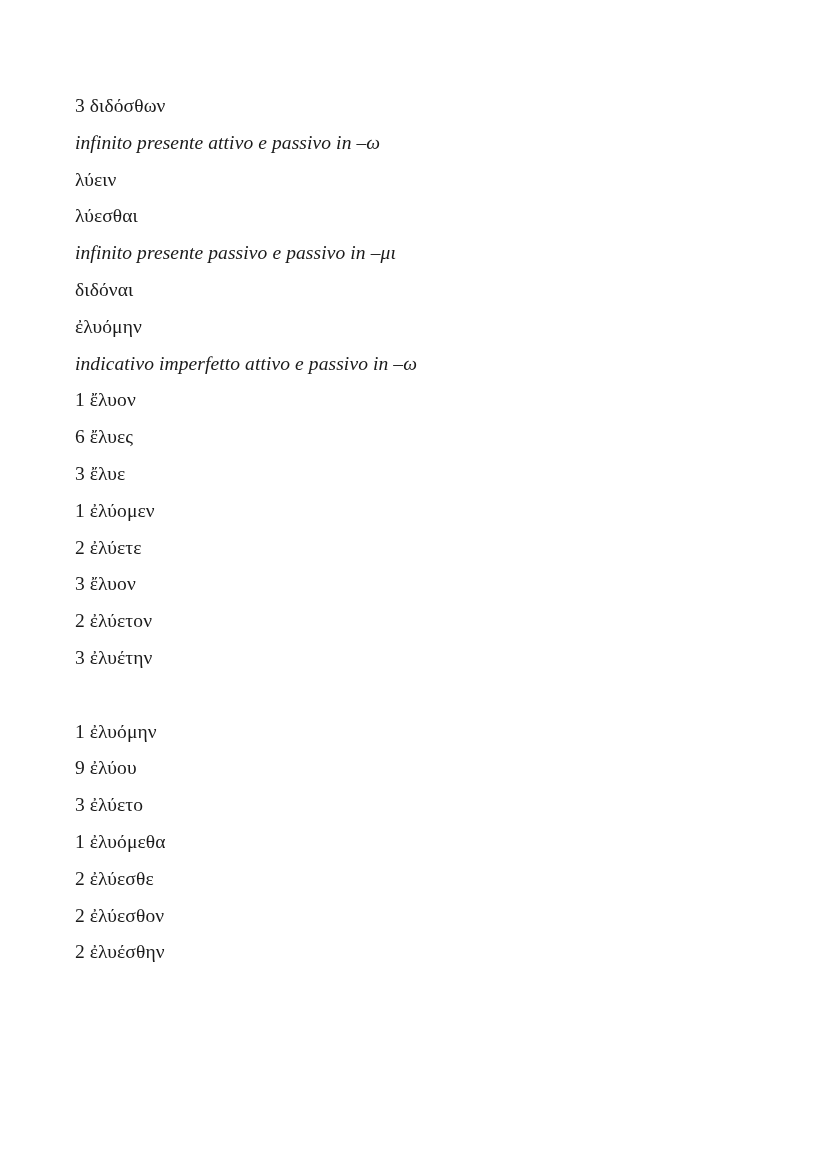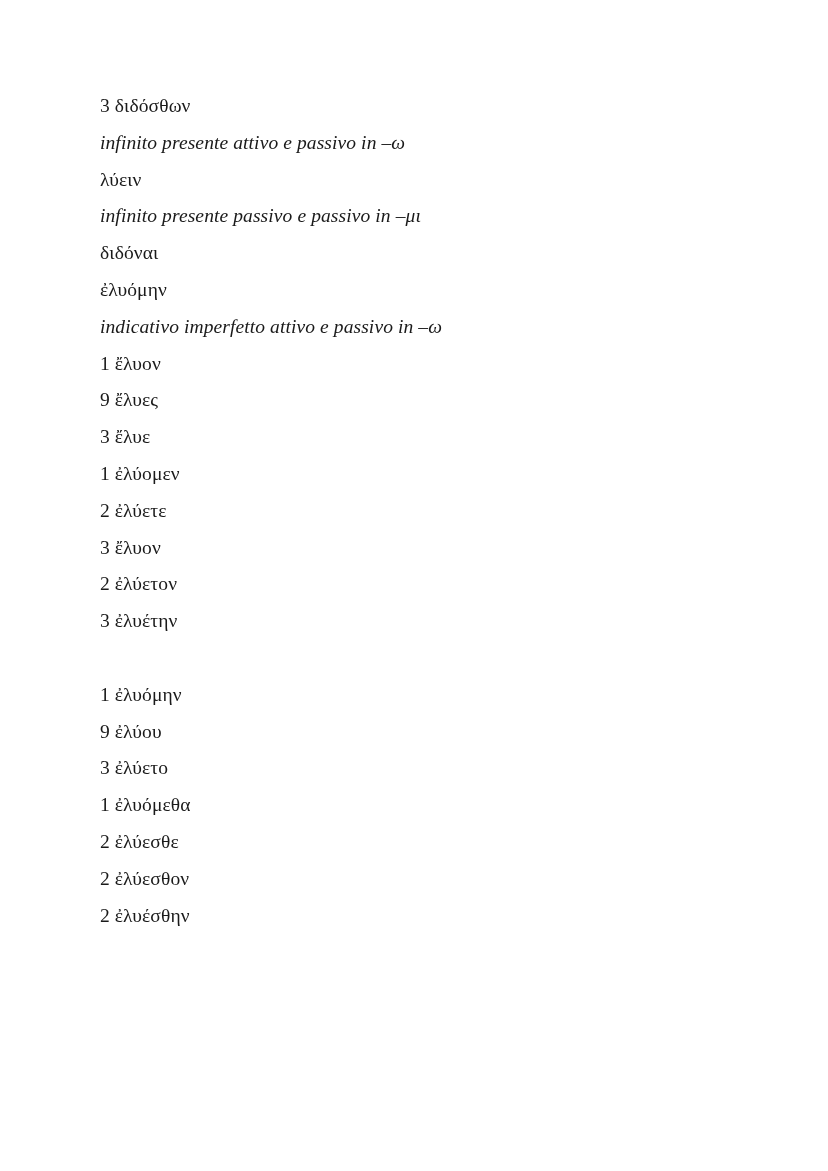--- a/index.html
+++ b/index.html
@@ -13,21 +13,21 @@
     font-family: "Liberation Serif", serif;
     color: #1a1a1a;
     overflow: hidden;
   }
   .page {
     position: relative;
     width: 828px;
     height: 1171px;
     background: #ffffff;
     box-sizing: border-box;
-    padding: 88px 78px 0 100px;
+    padding: 88px 78px 0 75px;
   }
   .doc-body {
     display: block;
   }
   .line {
     font-size: 19.5px;
     line-height: 36.8px;
     white-space: pre;
     letter-spacing: 0.1px;
   }
@@ -42,26 +42,27 @@
   }
 </style>
 </head>
 <body>
 
 <div class="page">
   <div class="doc-body" id="doc-body">
       <div class="line greek">3 διδόσθων</div>
       <div class="line italic">infinito presente attivo e passivo in –ω</div>
       <div class="line greek">λύειν</div>
+      <div class="line greek">λύεσθαι</div>
       <div class="line italic">infinito presente passivo e passivo in –μι</div>
       <div class="line greek">διδόναι</div>
       <div class="line greek">ἐλυόμην</div>
       <div class="line italic">indicativo imperfetto attivo e passivo in –ω</div>
       <div class="line greek">1 ἔλυον</div>
-      <div class="line greek">9 ἔλυες</div>
+      <div class="line greek">6 ἔλυες</div>
       <div class="line greek">3 ἔλυε</div>
       <div class="line greek">1 ἐλύομεν</div>
       <div class="line greek">2 ἐλύετε</div>
       <div class="line greek">3 ἔλυον</div>
       <div class="line greek">2 ἐλύετον</div>
       <div class="line greek">3 ἐλυέτην</div>
       <div class="spacer"></div>
       <div class="line greek">1 ἐλυόμην</div>
       <div class="line greek">9 ἐλύου</div>
       <div class="line greek">3 ἐλύετο</div>

